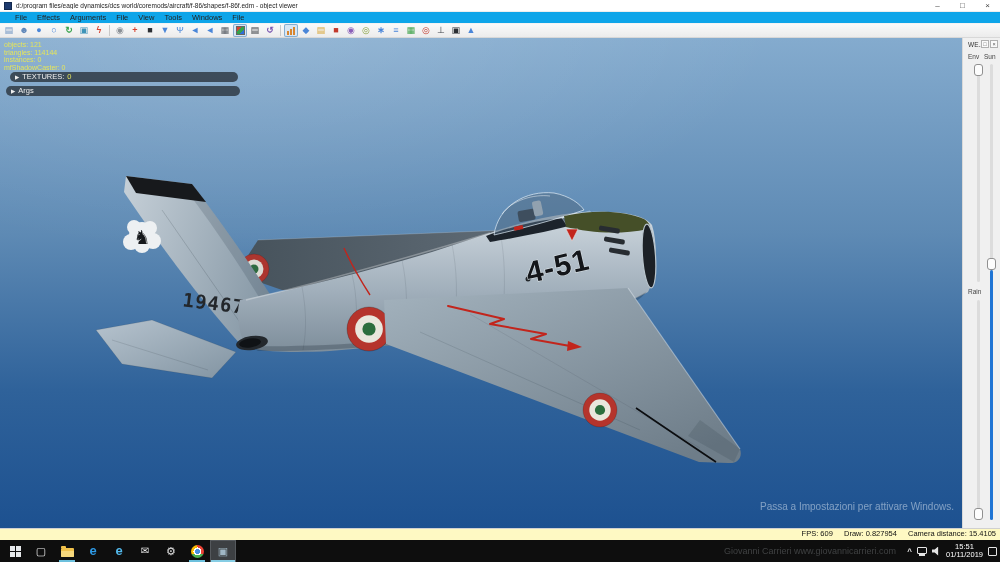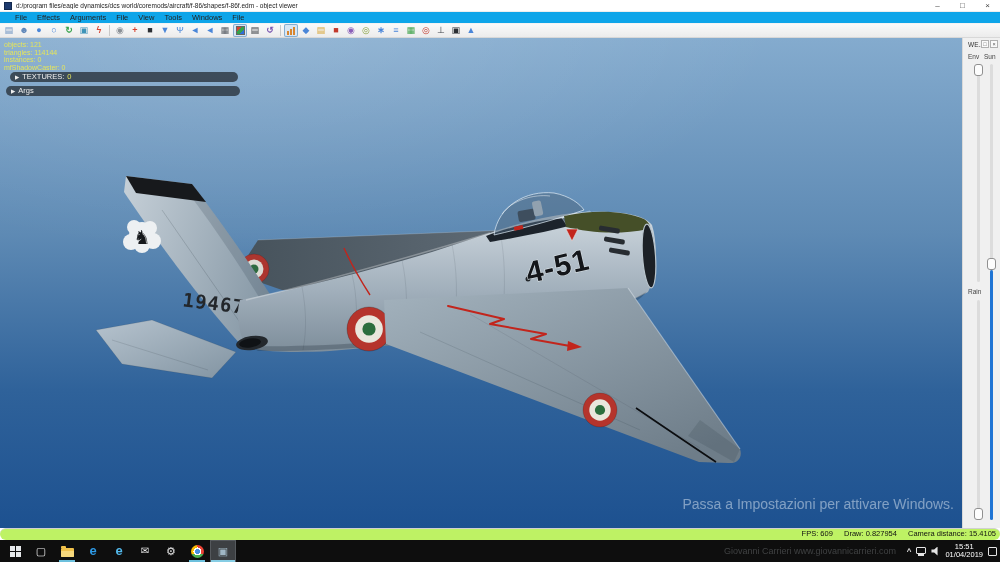--- a/index.html
+++ b/index.html
@@ -39,41 +39,41 @@
   .debug{position:absolute;left:4px;top:3px;font-size:7px;line-height:7.5px;color:#e4e45c;}
   .bar{position:absolute;height:10px;background:rgba(44,54,64,.82);border-radius:5px;color:#f0f0f0;
        font-size:7.5px;line-height:10px;padding-left:5px;box-sizing:border-box;white-space:nowrap;}
   .bar .arrow{font-size:5.5px;margin-right:3px;}
   .bar.textures{left:10px;top:34px;width:228px;}
   .bar.args{left:6px;top:48px;width:234px;}
   .count{color:#e4e45c;margin-left:3px;}
 
   .attiva{position:absolute;right:8px;bottom:16px;color:rgba(245,248,250,.55);text-align:left;}
   .attiva .t1{font-size:15px;letter-spacing:.3px;}
-  .attiva .t2{font-size:14px;color:rgba(225,235,245,.5);margin-top:2px;}
+  .attiva .t2{font-size:10px;color:rgba(225,235,245,.5);margin-top:2px;}
 
   
   .sidepanel{width:38px;height:490px;background:#f0f0f0;position:relative;border-left:1px solid #d9d9d9;box-sizing:border-box;}
   .sp-title{position:absolute;left:5px;top:3px;font-size:6.5px;color:#333;}
   .sp-btn{position:absolute;top:2px;width:8px;height:8px;border:1px solid #b0b0b0;background:#fafafa;
           font-size:5.5px;line-height:6px;text-align:center;color:#555;box-sizing:border-box;}
   .sp-btn.undock{right:11px;} .sp-btn.close{right:2px;}
   .sp-lab{position:absolute;font-size:6.5px;color:#444;}
   .lab-env{left:5px;top:15px;} .lab-sun{left:21px;top:15px;} .lab-rain{left:5px;top:250px;}
   .track{position:absolute;width:3px;background:#dcdcdc;border-radius:2px;}
   .track.env{left:14px;top:26px;height:218px;}
   .track.rain{left:14px;top:262px;height:220px;}
   .track.sun{left:27px;top:26px;height:456px;}
   .sun-fill{position:absolute;left:0;top:206px;width:3px;height:250px;background:#1f74d4;border-radius:2px;}
   .thumb{position:absolute;left:-3px;width:9px;height:12px;background:#fdfdfd;border:1px solid #909090;border-radius:3px;box-sizing:border-box;}
   .t-top{top:0;} .t-mid{top:194px;} .t-bot{bottom:0;}
 
   
-  .statusbar{height:12px;background:#bef264;border-top:1px solid #d0d0d0;box-sizing:border-box;
-             font-size:7.5px;color:#111;text-align:right;padding-right:4px;line-height:10px;border-radius:6px;}
+  .statusbar{height:12px;background:#fef9c3;border-top:1px solid #d0d0d0;box-sizing:border-box;
+             font-size:7.5px;color:#111;text-align:right;padding-right:4px;line-height:10px;}
   .statusbar span{margin-left:9px;}
 
   
   .taskbar{height:22px;background:#0e0e0e;position:relative;display:flex;align-items:center;}
   .tb-apps{display:flex;height:100%;padding-left:2px;}
   .tbar-btn{width:26px;height:22px;display:flex;align-items:center;justify-content:center;position:relative;flex:0 0 auto;}
   .tbar-btn.active{background:#3d4043;box-shadow:inset 0 0 0 1px #55595d;}
   .runline{position:absolute;left:5px;right:5px;bottom:0;height:2px;background:#6cc0dd;}
   .active .runline{left:1px;right:1px;background:#86cde4;}
   .tglyph{color:#e8e8e8;line-height:22px;}
@@ -435,18 +435,18 @@
           <span class="runline"></span>
         </div>
       </div>
     <span class="tb-watermark">Giovanni Carrieri www.giovannicarrieri.com</span>
     <div class="tb-tray">
       <span class="chev">^</span>
       <span class="net"></span>
       <span class="spk"></span>
       <div class="tray-clock">
         <div>15:51</div>
-        <div>01/04/2019</div>
+        <div>01/11/2019</div>
       </div>
       <span class="ac"></span>
     </div>
   </div>
 </div>
 
 </body></html>

